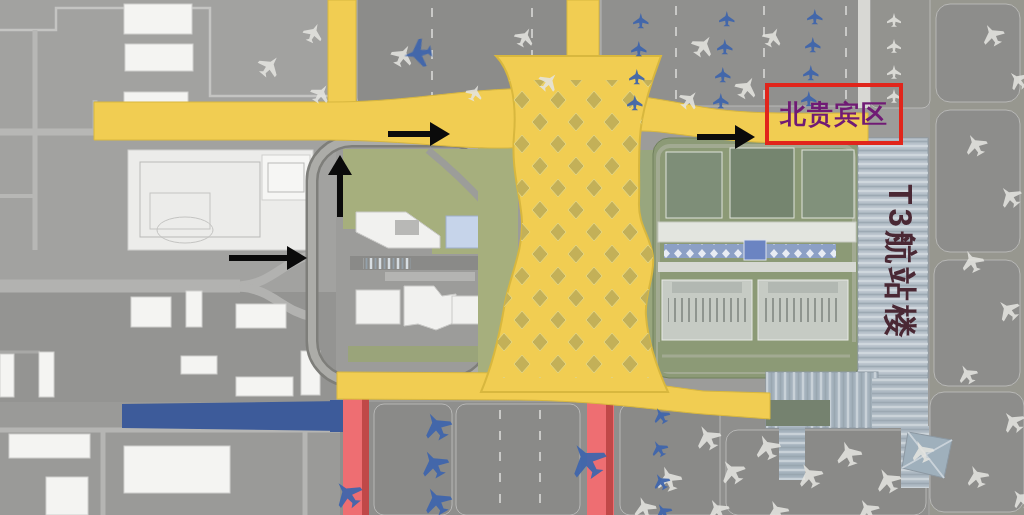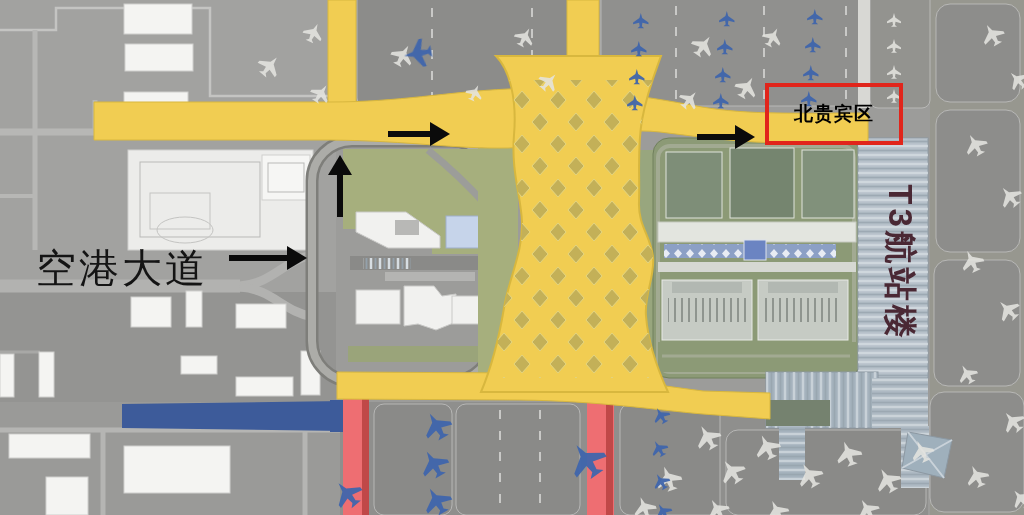--- a/index.html
+++ b/index.html
@@ -12,21 +12,21 @@
   .overlay{position:absolute;left:0;top:0;width:1024px;height:515px;pointer-events:none;}
   .lbl-airport-ave{
     position:absolute;left:36px;top:241px;font-size:40px;font-weight:500;
     color:#141414;letter-spacing:3px;white-space:nowrap;
   }
   .vip-box{
     position:absolute;left:765px;top:83px;width:138px;height:62px;
     border:4px solid #E1251B;box-sizing:border-box;
     display:flex;align-items:center;justify-content:center;
   }
-  .vip-box span{font-size:19px;font-weight:600;color:#000000;letter-spacing:1px;white-space:nowrap;}
+  .vip-box span{font-size:26px;font-weight:600;color:#701a75;letter-spacing:1px;white-space:nowrap;}
   .lbl-t3{
     position:absolute;left:810px;top:244px;width:180px;height:38px;
     transform:rotate(90deg);font-size:33px;font-weight:600;color:#4A2834;
     letter-spacing:4px;text-align:center;white-space:nowrap;line-height:38px;
   }
   .arrow{position:absolute;height:24px;}
   .arrow .shaft{position:absolute;left:0;right:19px;top:9px;height:6px;background:#0B0B0B;}
   .arrow .head{
     position:absolute;right:0;top:0;width:0;height:0;
     border-top:12px solid transparent;border-bottom:12px solid transparent;
@@ -291,21 +291,20 @@
     <use href="#plane" width="32" height="32" transform="translate(648,412) rotate(-30) scale(0.6)"></use>
     <use href="#plane" width="32" height="32" transform="translate(646,445) rotate(-30) scale(0.6)"></use>
     <use href="#plane" width="32" height="32" transform="translate(648,478) rotate(-30) scale(0.6)"></use>
     <use href="#plane" width="32" height="32" transform="translate(650,508) rotate(-30) scale(0.6)"></use>
     <use href="#plane" width="32" height="32" transform="translate(325,492) rotate(-40)"></use>
   </g>
 </svg>
 
 <div class="overlay">
 
-  <div class="lbl-airport-ave">空港大道</div>
 
   <div class="arrow" style="left:229px;top:246px;width:78px;">
     <div class="shaft"></div>
     <div class="head"></div>
   </div>
 
   <div class="arrow up" style="left:309px;top:174px;width:62px;">
     <div class="shaft"></div>
     <div class="head"></div>
   </div>

